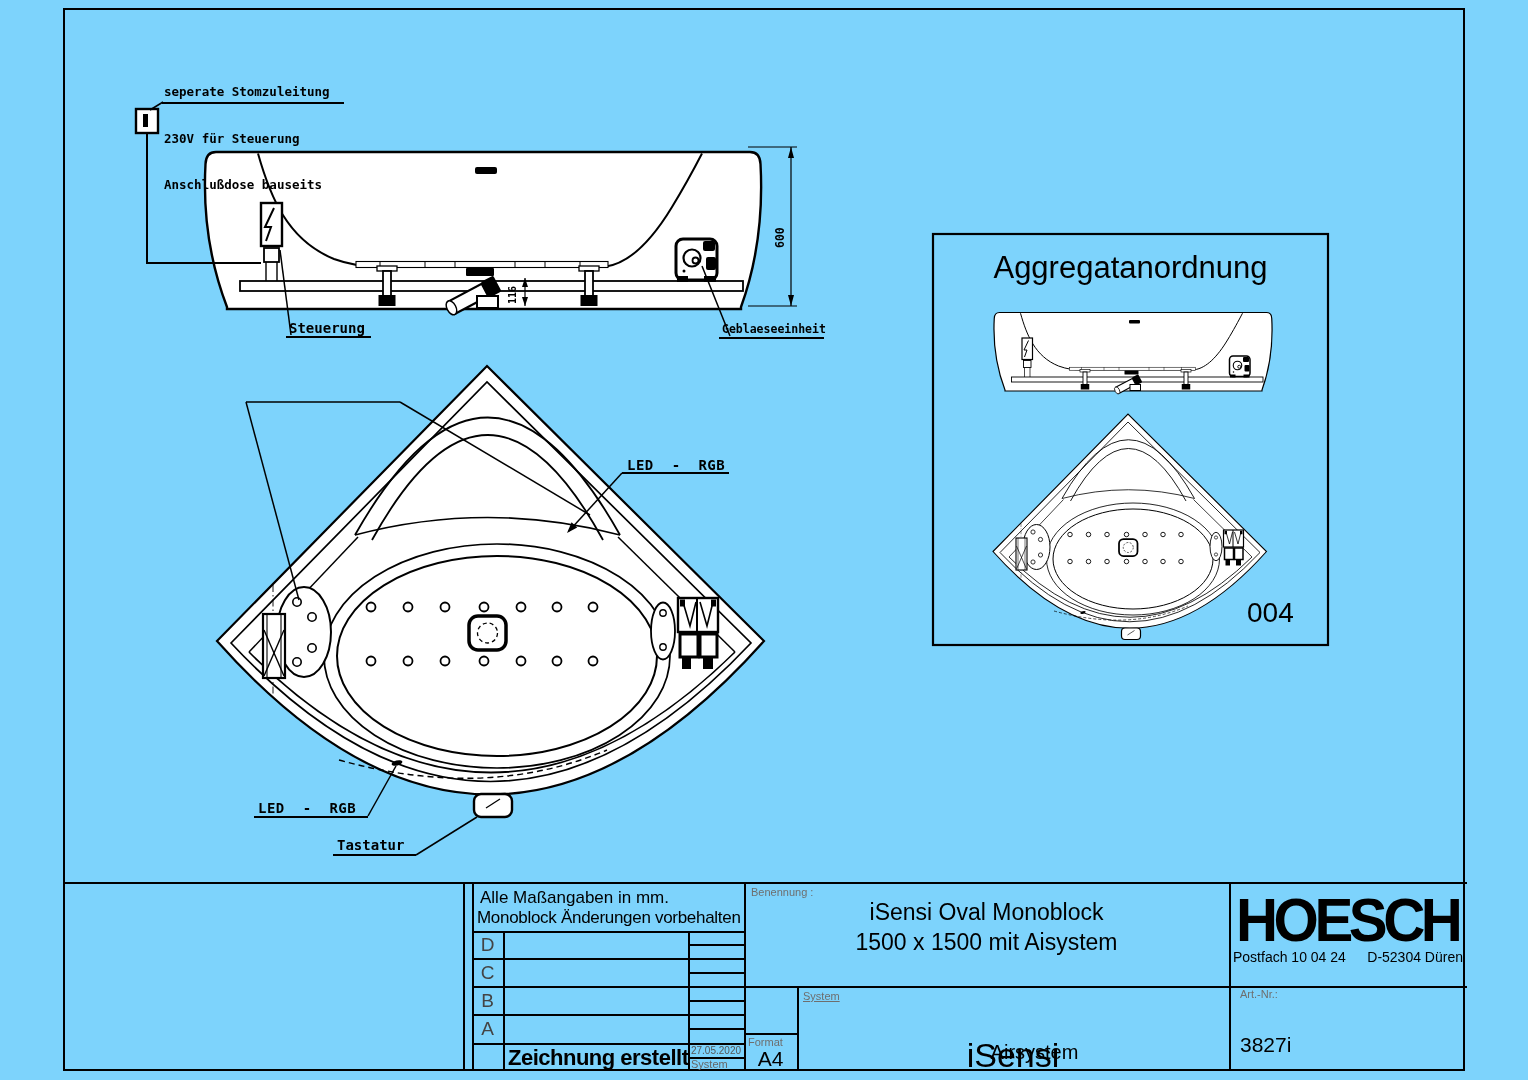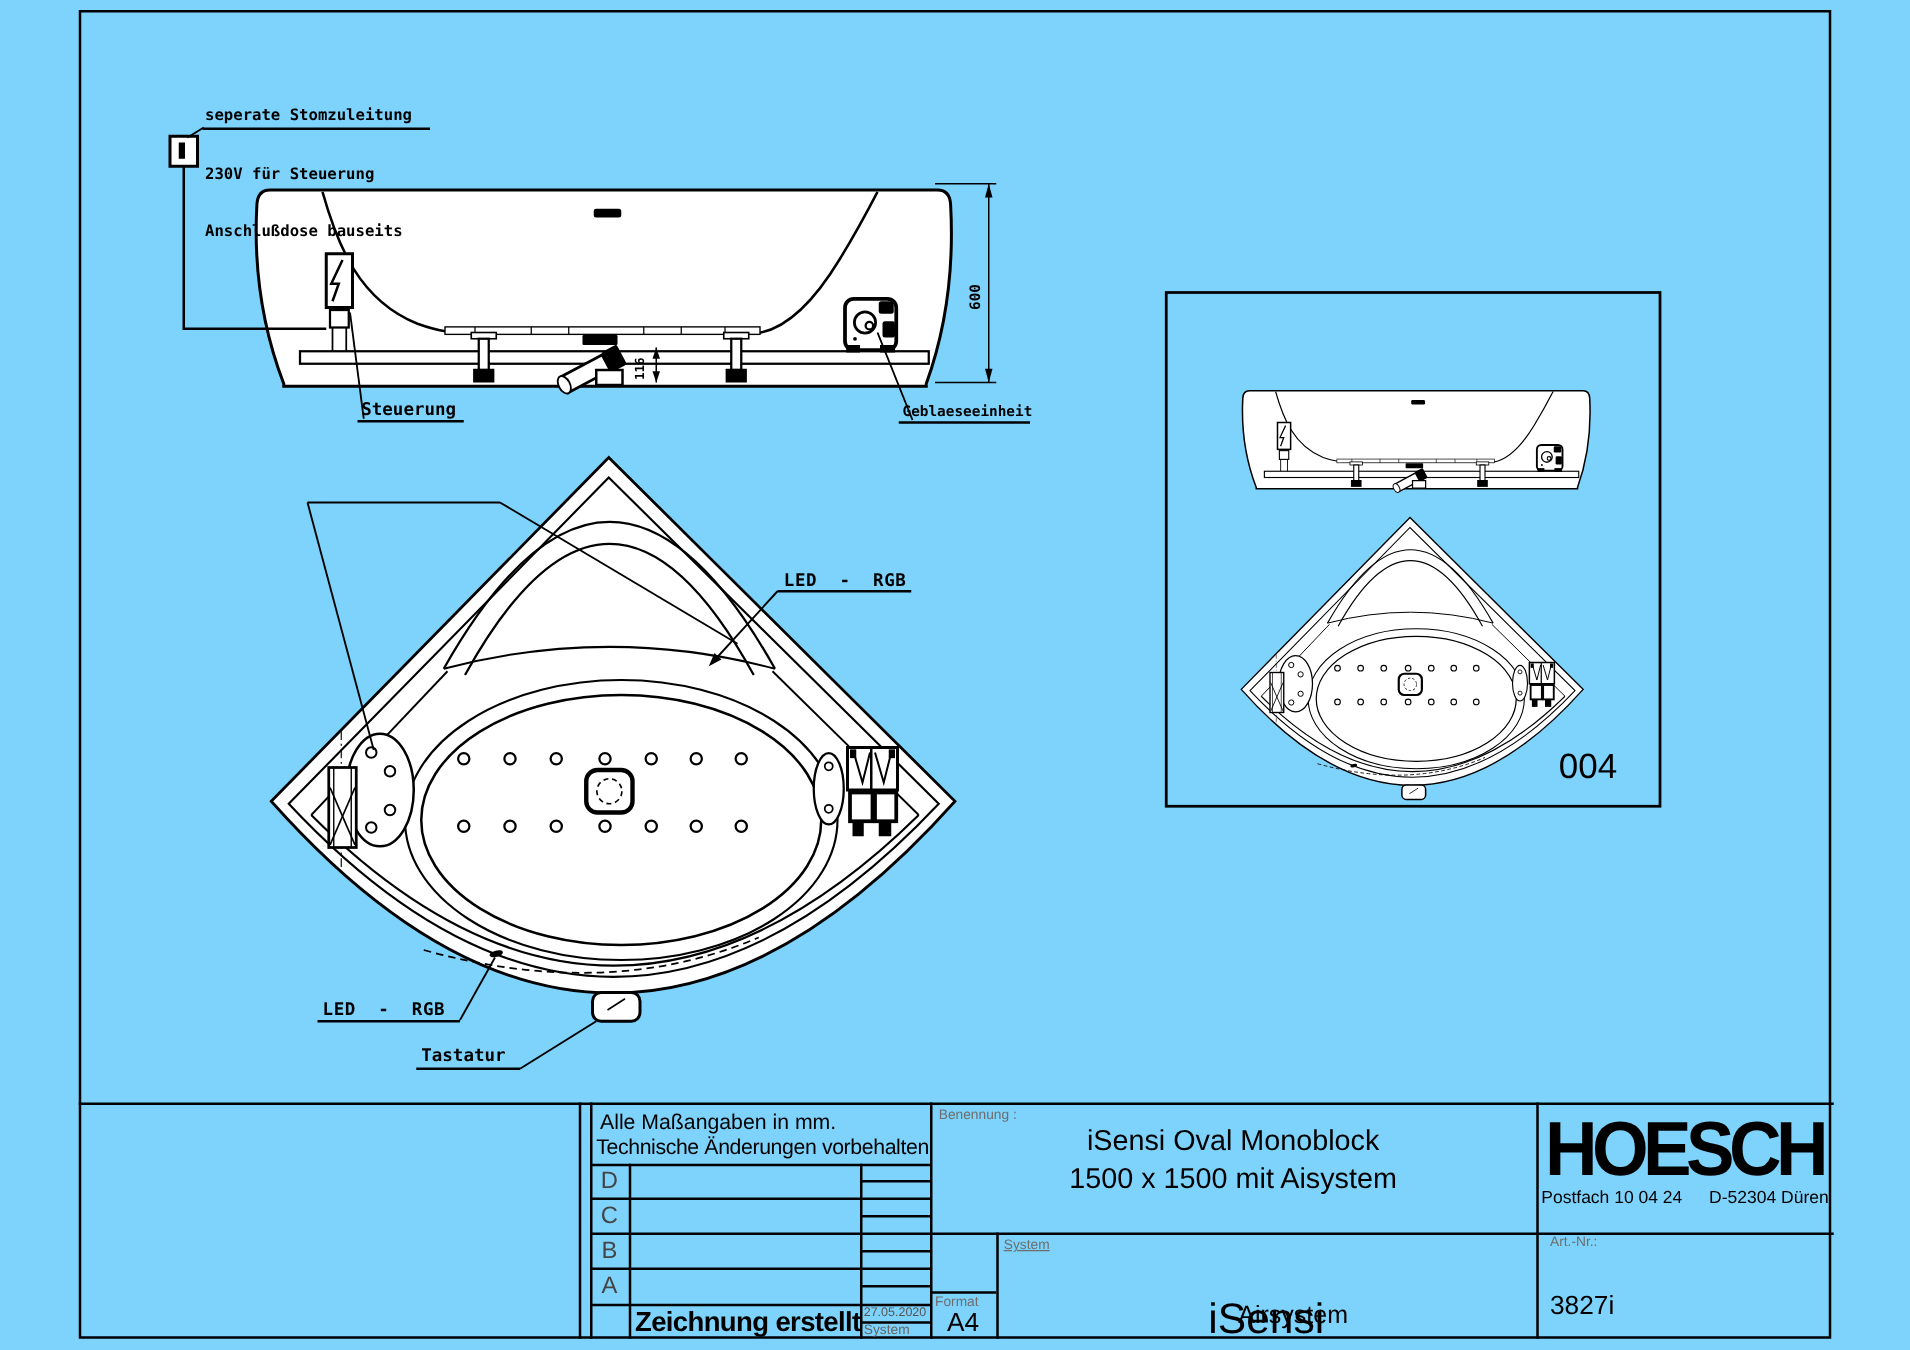--- a/index.html
+++ b/index.html
@@ -212,20 +212,21 @@
 
   <div class="lbl mono" style="left:289px;top:320px;font-size:14px;">Steuerung</div>
   <div class="lbl mono" style="left:722px;top:323px;font-size:11.5px;">Geblaeseeinheit</div>
   <div class="lbl mono" style="left:627px;top:457px;font-size:14px;letter-spacing:0.5px;">LED  -  RGB</div>
   <div class="lbl mono" style="left:258px;top:800px;font-size:14px;letter-spacing:0.5px;">LED  -  RGB</div>
   <div class="lbl mono" style="left:337px;top:837px;font-size:14px;">Tastatur</div>
 
   <div class="lbl mono rot" style="left:774px;top:248px;font-size:11.5px;">600</div>
   <div class="lbl mono rot" style="left:507px;top:304px;font-size:10px;">116</div>
 
+  <div class="lbl sans ctr" style="left:933px;top:250px;width:395px;font-size:31px;">Aggregatanordnung</div>
   <div class="lbl sans" style="left:1247px;top:597px;font-size:28px;">004</div>
 
   <div>
 
     <div class="hline" style="left:63px;top:882px;width:1404px;height:2px;"></div>
     <div class="hline" style="left:472px;top:931px;width:272px;height:2px;"></div>
     <div class="hline" style="left:472px;top:958px;width:272px;height:2px;"></div>
     <div class="hline" style="left:472px;top:986px;width:995px;height:2px;"></div>
     <div class="hline" style="left:472px;top:1014px;width:272px;height:2px;"></div>
     <div class="hline" style="left:472px;top:1043px;width:272px;height:2px;"></div>
@@ -237,21 +238,21 @@
     <div class="hline" style="left:688px;top:1057px;width:56px;height:1.5px;"></div>
     <div class="vline" style="left:463px;top:882px;width:2px;height:189px;"></div>
     <div class="vline" style="left:472px;top:882px;width:2px;height:189px;"></div>
     <div class="vline" style="left:503px;top:931px;width:2px;height:140px;"></div>
     <div class="vline" style="left:688px;top:931px;width:2px;height:140px;"></div>
     <div class="vline" style="left:744px;top:882px;width:2px;height:189px;"></div>
     <div class="vline" style="left:797px;top:986px;width:2px;height:85px;"></div>
     <div class="vline" style="left:1229px;top:882px;width:2px;height:189px;"></div>
 
     <div class="lbl sans" style="left:480px;top:888px;font-size:17px;">Alle Maßangaben in mm.</div>
-    <div class="lbl sans" style="left:477px;top:908px;font-size:17px;letter-spacing:-0.3px;">Technische Änderungen vorbehalten</div>
+    <div class="lbl sans" style="left:477px;top:908px;font-size:17px;letter-spacing:-0.3px;">Monoblock Änderungen vorbehalten</div>
     <div class="lbl sans ctr" style="left:472px;top:934px;width:31px;font-size:19px;color:#444;">D</div>
     <div class="lbl sans ctr" style="left:472px;top:962px;width:31px;font-size:19px;color:#444;">C</div>
     <div class="lbl sans ctr" style="left:472px;top:990px;width:31px;font-size:19px;color:#444;">B</div>
     <div class="lbl sans ctr" style="left:472px;top:1018px;width:31px;font-size:19px;color:#444;">A</div>
     <div class="lbl sans" style="left:508px;top:1045px;font-size:22px;font-weight:600;letter-spacing:-0.5px;">Zeichnung erstellt</div>
     <div class="lbl sans ctr" style="left:688px;top:1045px;width:56px;font-size:10px;color:#555;">27.05.2020</div>
     <div class="lbl sans" style="left:691px;top:1058px;font-size:11px;color:#666;">System</div>
     <div class="lbl sans gray" style="left:748px;top:1036px;font-size:11px;">Format</div>
     <div class="lbl sans ctr" style="left:744px;top:1047px;width:53px;font-size:21px;">A4</div>
 

